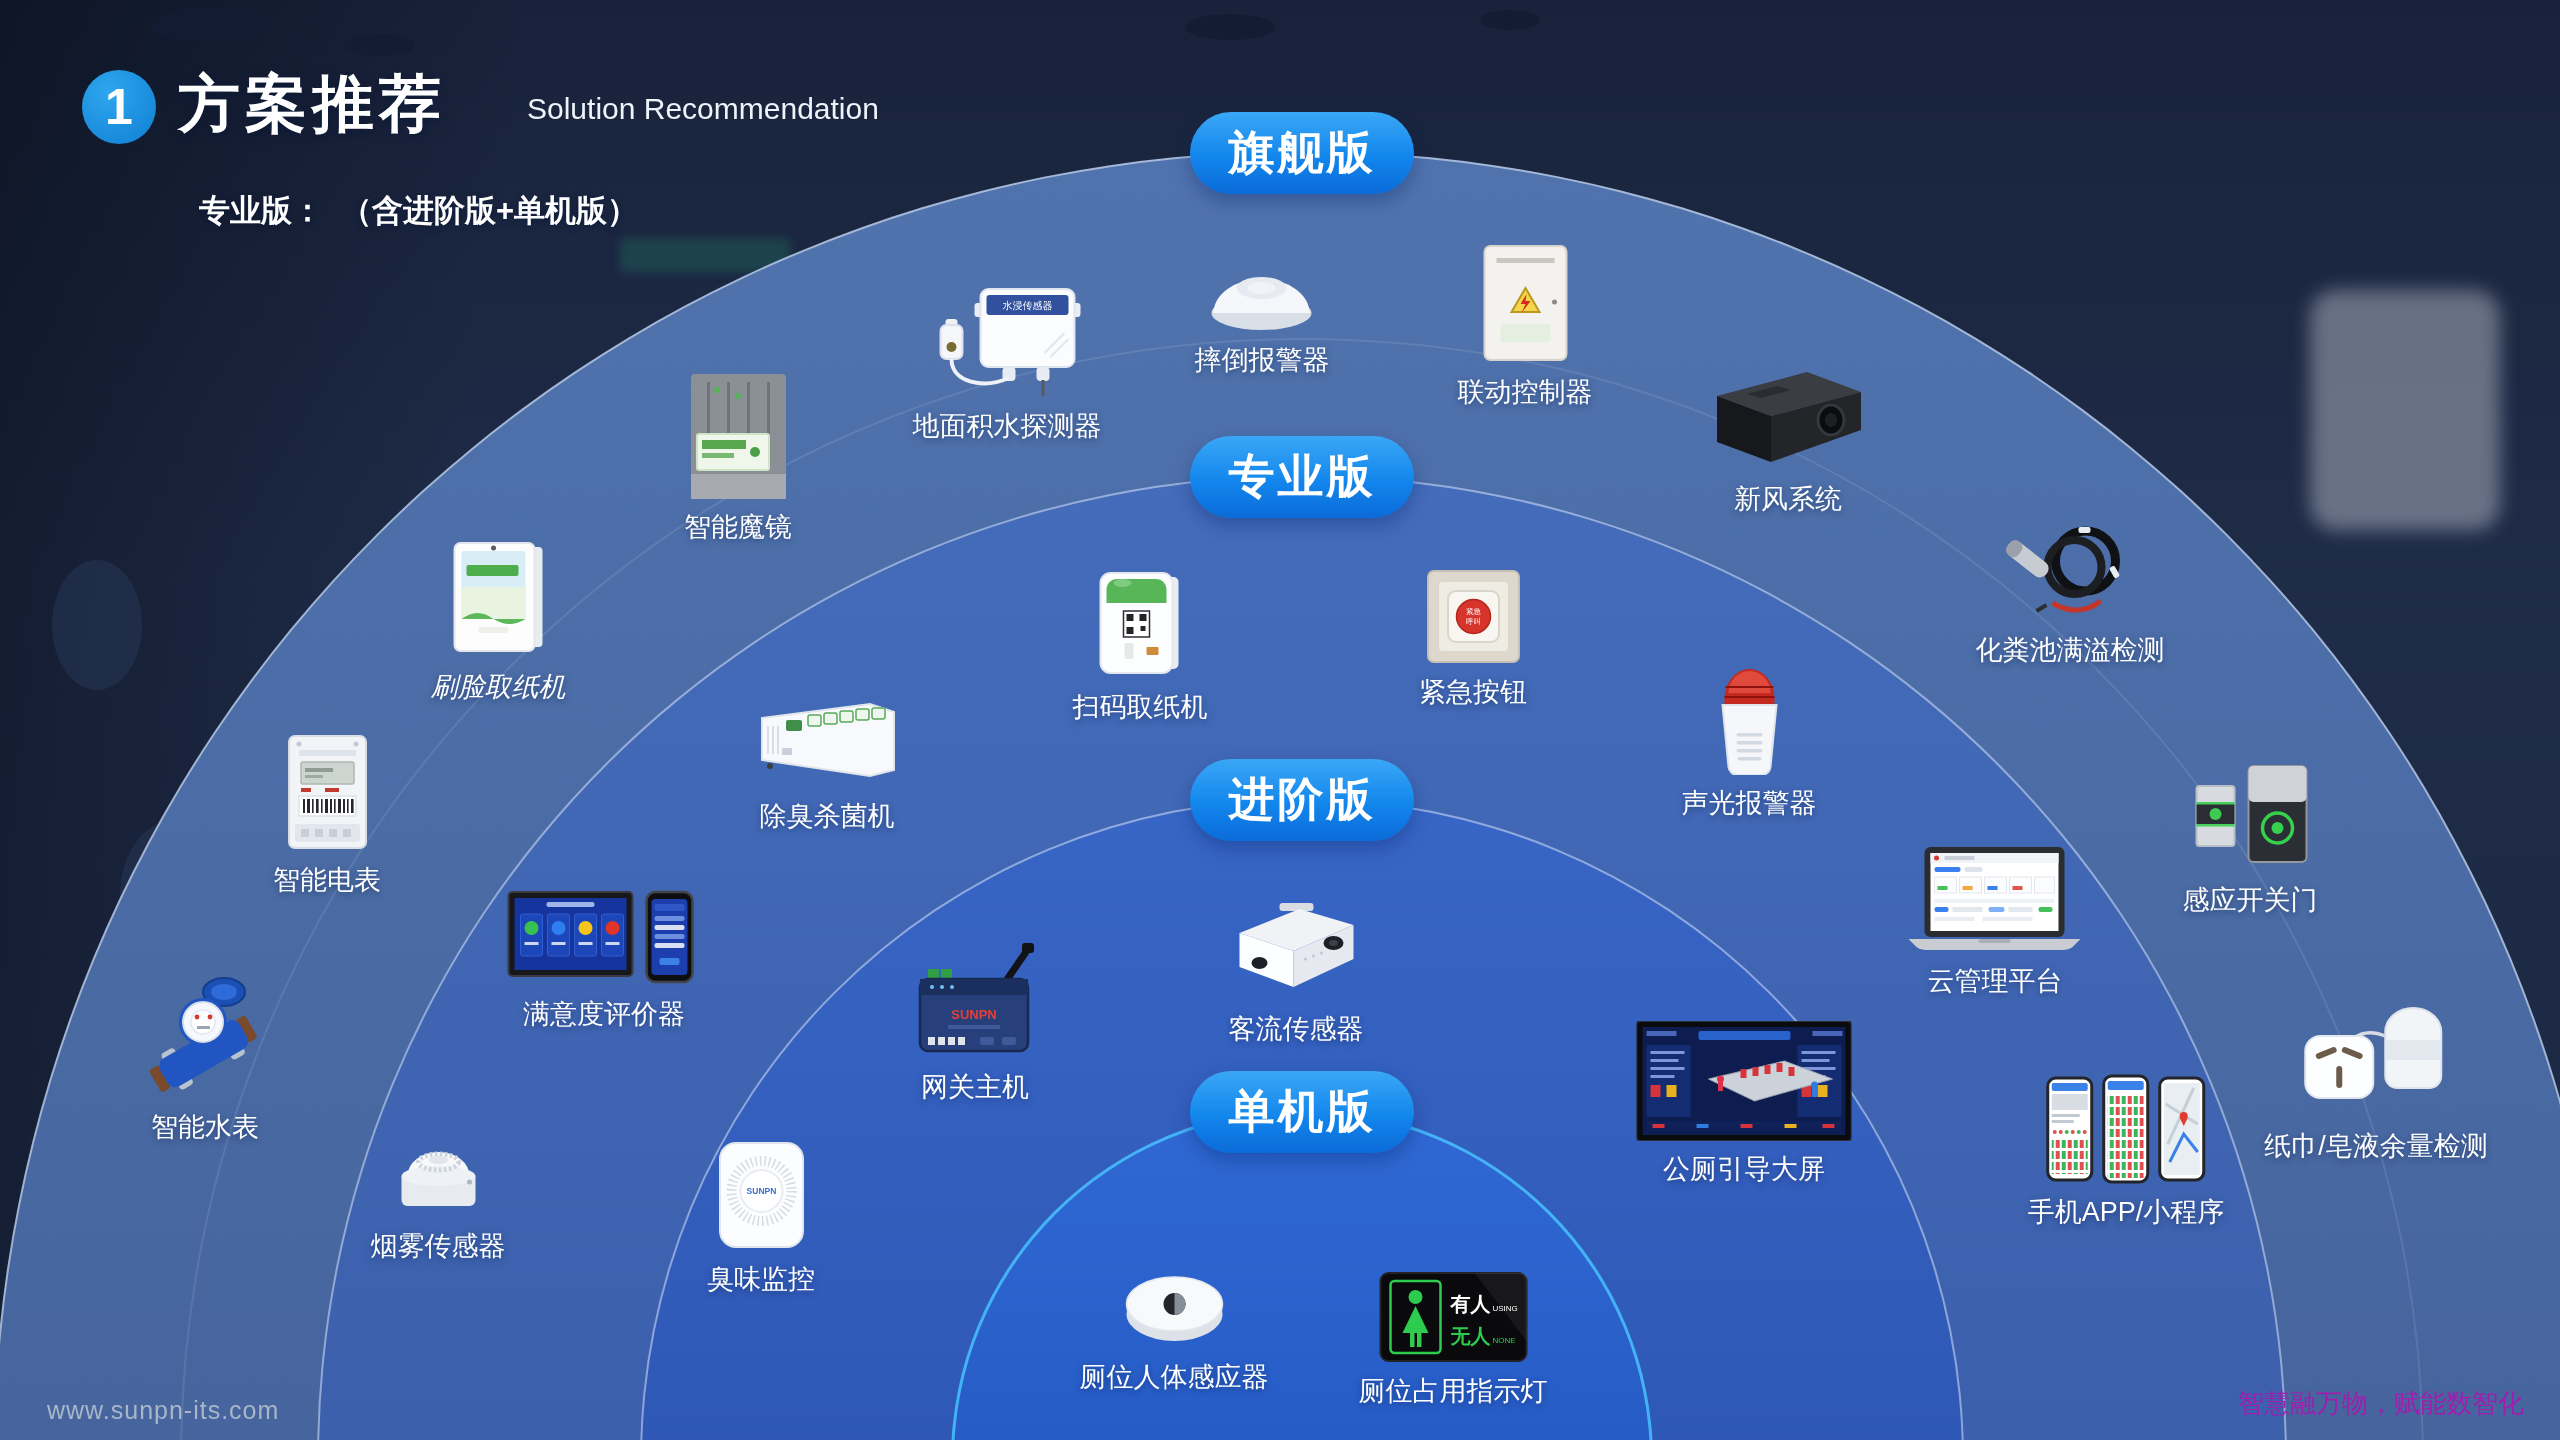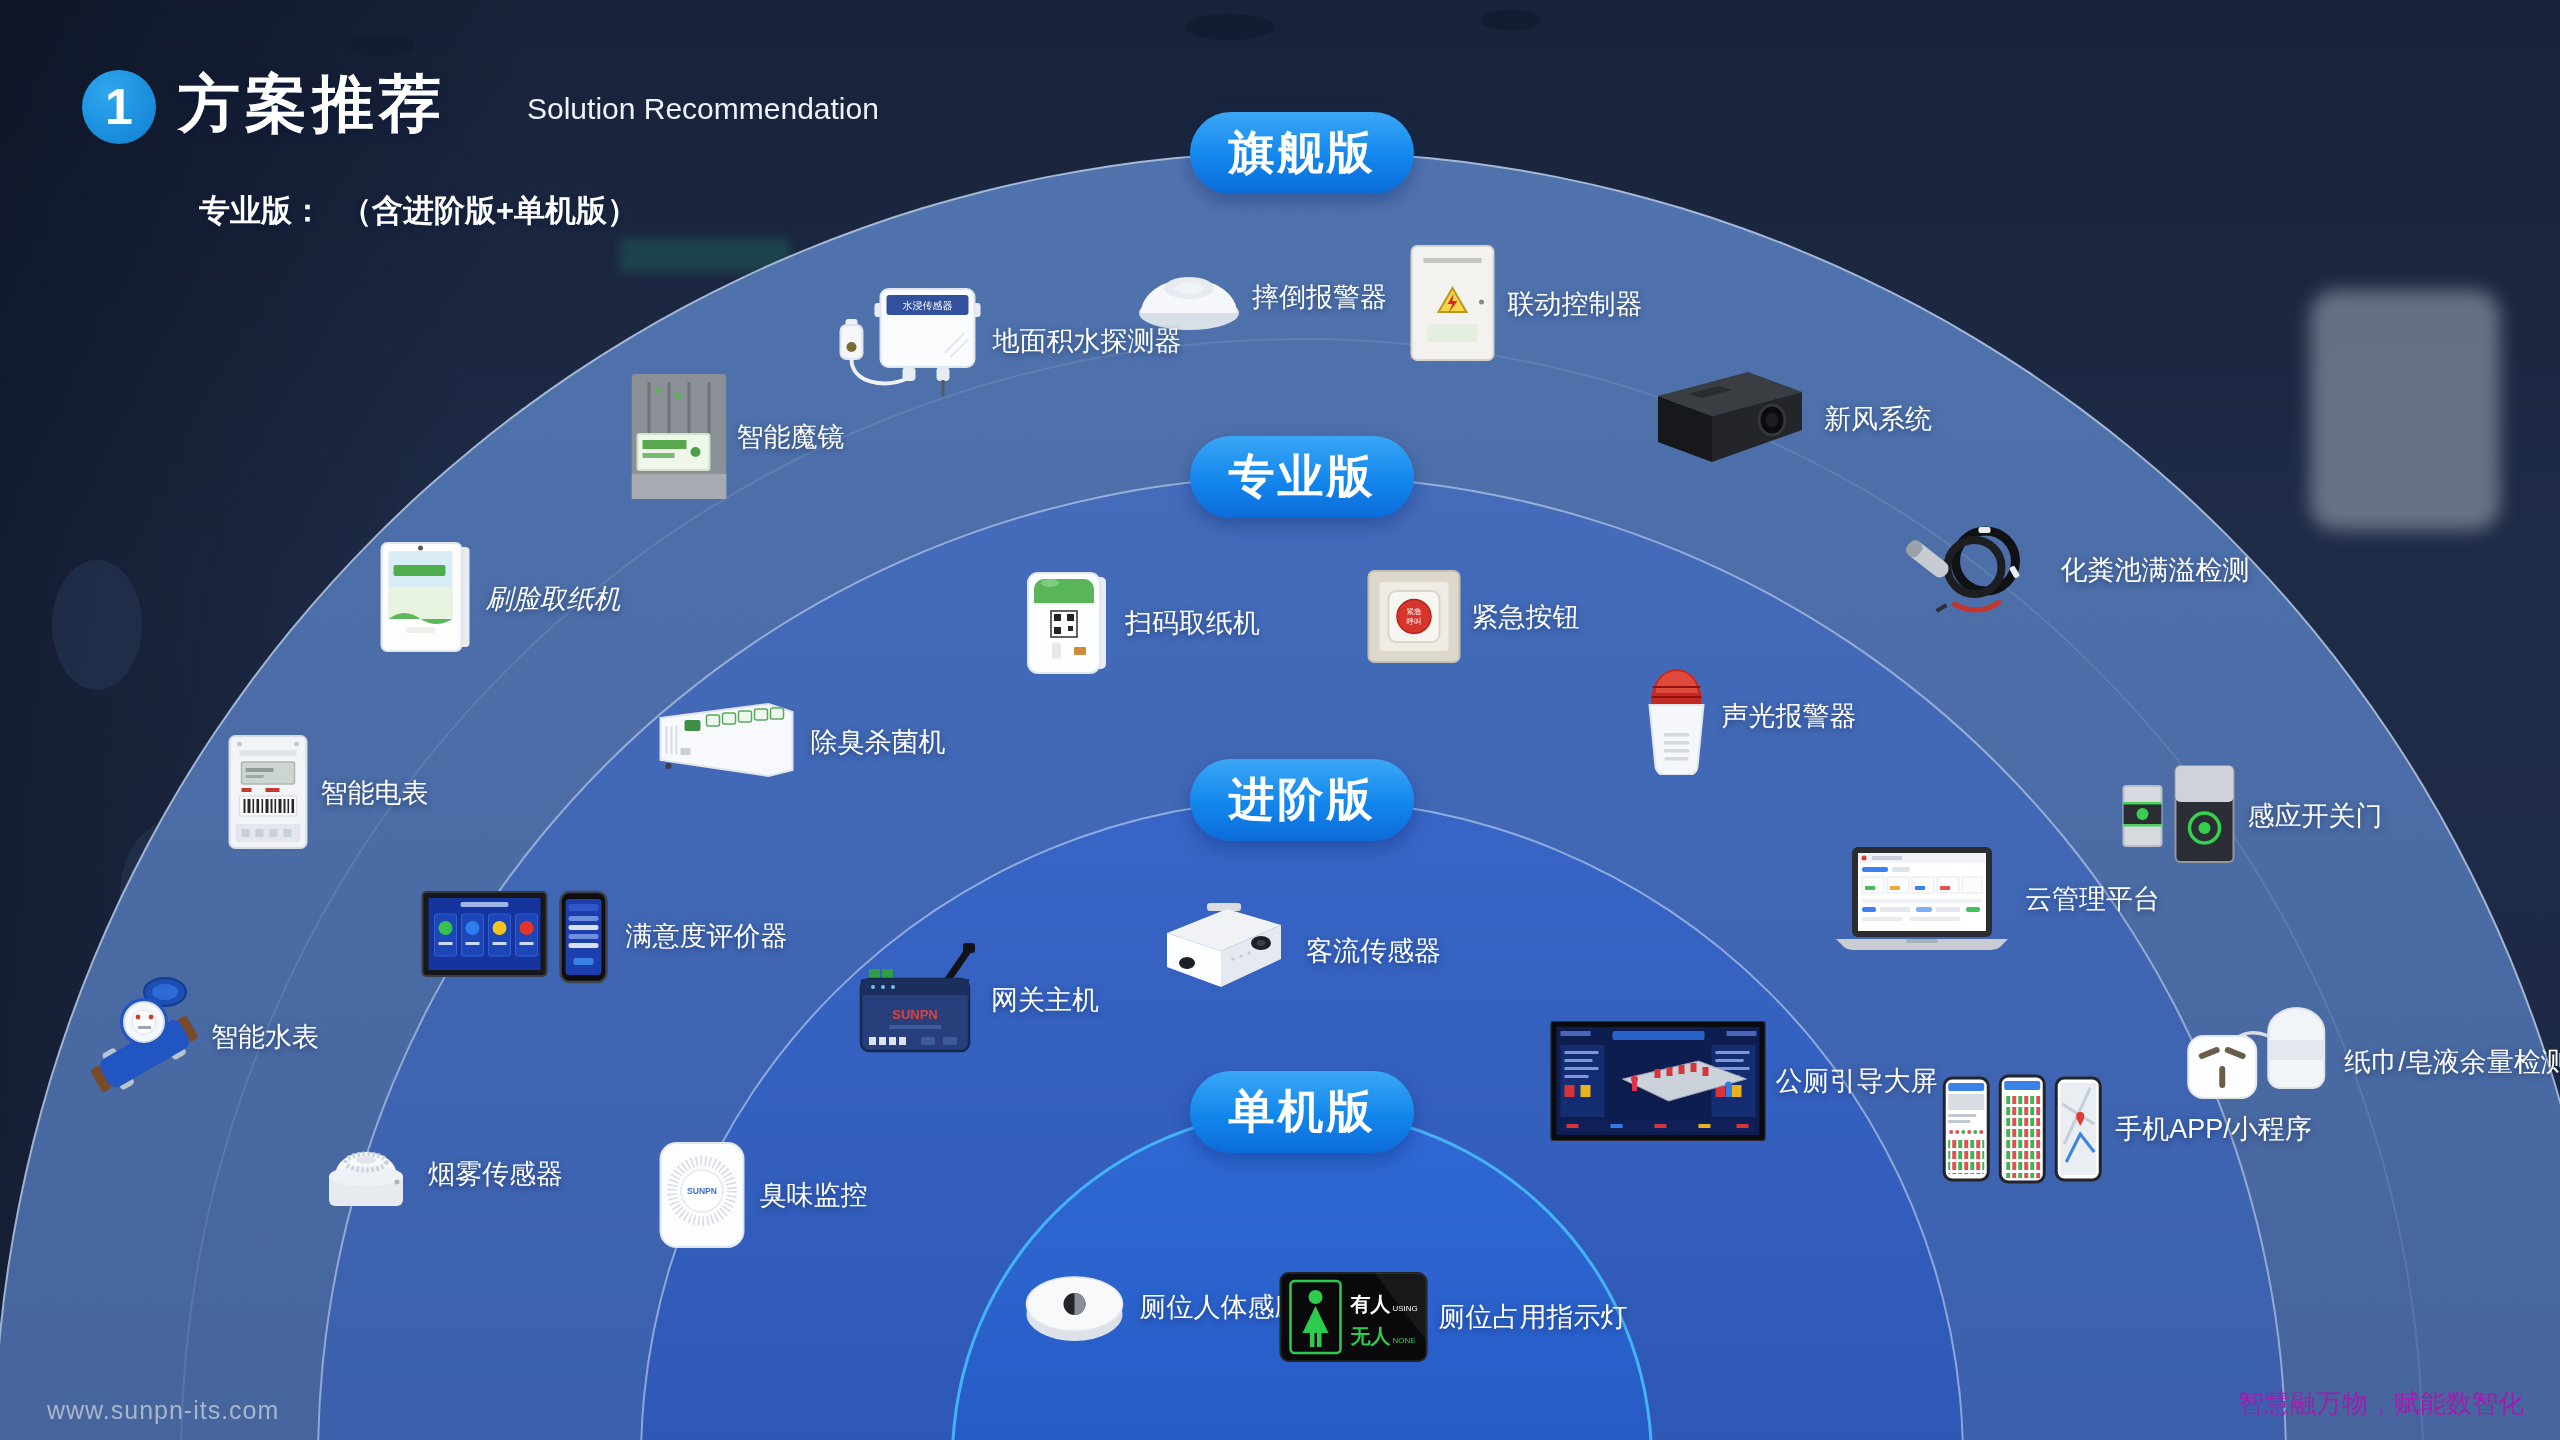--- a/index.html
+++ b/index.html
@@ -37,21 +37,21 @@
   
   .legend{left:199px;top:178px;z-index:20;color:#fff;font-size:31px;font-weight:bold;}
   .legend .row{height:66px;line-height:66px;white-space:nowrap;text-shadow:0 2px 6px rgba(0,20,60,.5);}
   .legend .tname{display:inline-block;min-width:142px;}
   
   .pill{transform:translate(-50%,-50%);width:224px;height:82px;border-radius:44px;z-index:12;
     background:linear-gradient(180deg,#3aa7f6 0%,#1286ec 55%,#0b6bd8 100%);
     box-shadow:0 8px 18px rgba(3,40,110,.35);display:flex;align-items:center;justify-content:center;
     color:#fff;font-size:46px;font-weight:bold;letter-spacing:3px;}
   
-  .device{transform:translateX(-50%);display:flex;flex-direction:row;align-items:center;
+  .device{transform:translateX(-50%);display:flex;flex-direction:column;align-items:center;
     gap:10px;z-index:10;}
   .dev-label{font-size:27px;color:#fff;white-space:nowrap;font-weight:500;
     text-shadow:0 2px 6px rgba(0,25,70,.5);}
   
   .site{left:47px;top:1396px;color:#a9b5c9;font-size:25px;letter-spacing:1px;z-index:20;}
   .slogan{left:2238px;top:1386px;color:#a21caf;font-size:26px;z-index:20;white-space:nowrap;}
   svg{display:block;}
 </style>
 </head>
 <body>
@@ -210,21 +210,21 @@
     <g transform="rotate(38 40 45)">
       <rect x="12" y="36" width="48" height="17" rx="8" fill="#c7ccd3"></rect>
       <rect x="12" y="36" width="14" height="17" rx="6" fill="#9aa1ab"></rect>
     </g>
     <path d="M62 86 C80 97 98 94 110 84" stroke="#c4352b" stroke-width="5" fill="none"></path>
     <path d="M56 88 l-10 6" stroke="#2c2e33" stroke-width="4"></path>
   </svg>
   <div class="dev-label">化粪池满溢检测</div>
 </div>
 
-<div class="abs device" style="left:798px;top:696px;">
+<div class="abs device" style="left:827px;top:696px;">
   <svg width="150" height="92" viewBox="0 0 150 92">
     <polygon points="10,22 118,8 142,16 142,74 118,80 10,64" fill="#f7f9fc" stroke="#e0e5ec" stroke-width="2"></polygon>
     <line x1="16" y1="30" x2="16" y2="58" stroke="#d9dee6" stroke-width="2"></line>
     <line x1="21" y1="30" x2="21" y2="58" stroke="#d9dee6" stroke-width="2"></line>
     <line x1="26" y1="30" x2="26" y2="58" stroke="#d9dee6" stroke-width="2"></line>
     <rect x="34" y="24" width="16" height="11" rx="2" fill="#3f8f4a"></rect>
     <rect x="56" y="19" width="13" height="11" rx="2" fill="#eef7ee" stroke="#59a95c" stroke-width="1.5"></rect>
     <rect x="72" y="17" width="13" height="11" rx="2" fill="#eef7ee" stroke="#59a95c" stroke-width="1.5"></rect>
     <rect x="88" y="15" width="13" height="11" rx="2" fill="#eef7ee" stroke="#59a95c" stroke-width="1.5"></rect>
     <rect x="104" y="13" width="13" height="11" rx="2" fill="#eef7ee" stroke="#59a95c" stroke-width="1.5"></rect>

